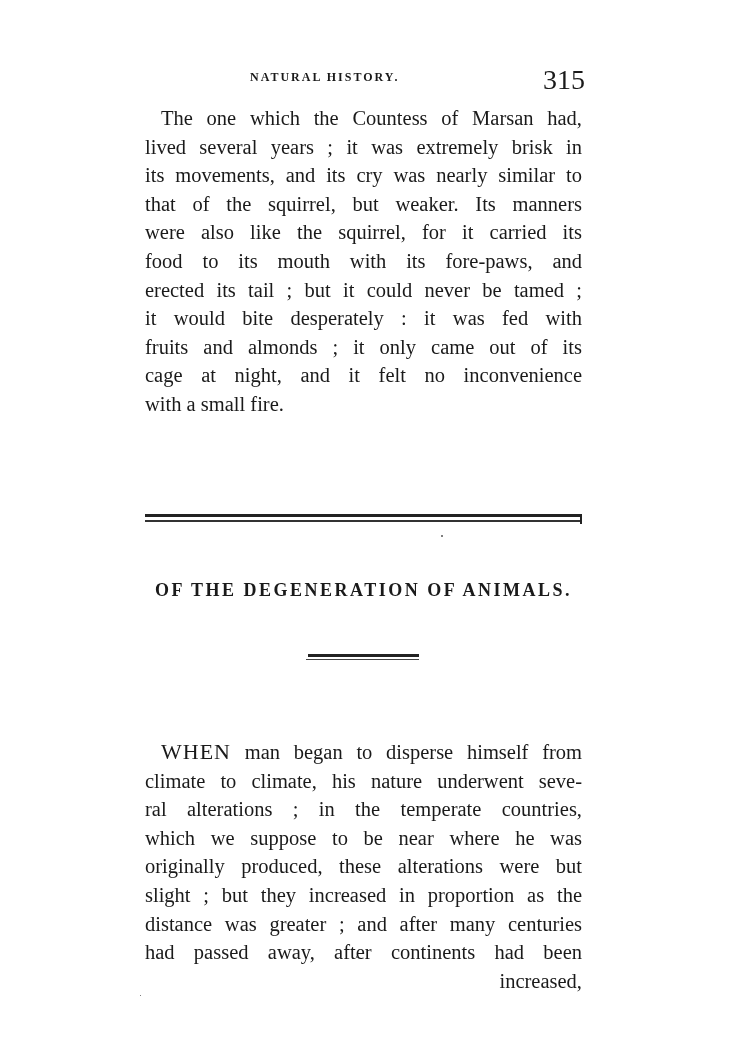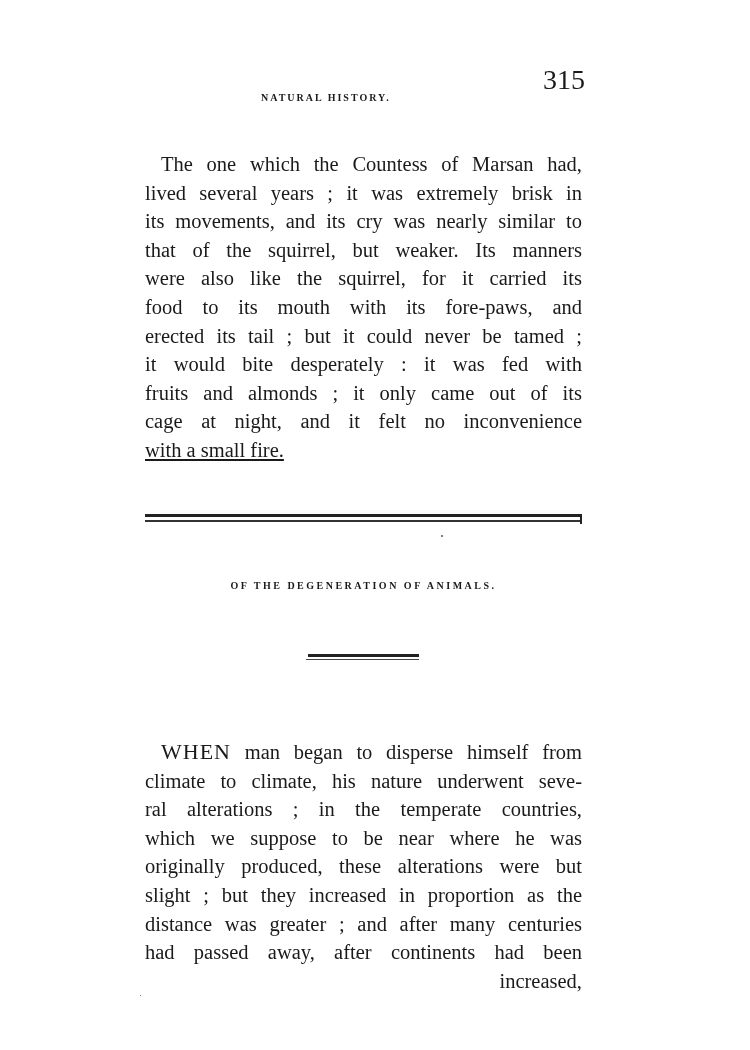--- a/index.html
+++ b/index.html
@@ -1,34 +1,34 @@
 <!DOCTYPE html>
 <html><head>
   <meta charset="utf-8">
   <style>
     html, body { margin: 0; padding: 0; background: #ffffff; }
     body { width: 750px; height: 1050px; position: relative; overflow: hidden;
       font-family: "Liberation Serif", "DejaVu Serif", serif; color: #1a1a1a; }
     .page { position: absolute; left: 0; top: 0; width: 750px; height: 1050px; }
     .running-head { position: absolute; top: 66px; left: 145px; width: 440px; height: 30px; }
-    .running-title { position: absolute; left: 116px; top: 4px; font-size: 10px; letter-spacing: 2px; font-weight: bold; margin-top: 22px; }
+    .running-title { position: absolute; left: 105px; top: 4px; font-size: 12px; letter-spacing: 2px; font-weight: bold; }
     .page-number { position: absolute; right: 0; top: -2px; font-size: 28px; }
     .para { position: absolute; left: 145px; width: 437px; font-size: 20.5px; line-height: 28.6px; text-align: justify; }
     .para .line { display: block; text-align: justify; text-align-last: justify; white-space: nowrap; height: 28.6px; }
-    .para .line.last { text-align-last: left; text-decoration: underline; }
+    .para .line.last { text-align-last: left; }
     .para .line.right { text-align: right; text-align-last: right; }
-    .p1 { top: 104px; margin-top: 46px; }
+    .p1 { top: 104px; }
     .p2 { top: 692px; margin-top: 46px; }
     .indent { padding-left: 16px; }
     .rule-double { position: absolute; left: 145px; top: 514px; width: 437px; height: 10px; }
     .rule-double .top { position: absolute; top: 0; left: 0; right: 0; height: 3px; background: #222; }
     .rule-double .bot { position: absolute; top: 6px; left: 0; right: 0; height: 1.5px; background: #333; }
     .rule-double .end { position: absolute; right: 0; top: 0; width: 2px; height: 10px; background: #222; }
     .section-heading { position: absolute; left: 145px; top: 580px; width: 437px; text-align: center;
-      font-size: 10px; letter-spacing: 2.5px; font-weight: bold; white-space: nowrap; }
+      font-size: 18px; letter-spacing: 2.5px; font-weight: bold; white-space: nowrap; }
     .rule-short { position: absolute; left: 306px; top: 654px; width: 113px; height: 6px; }
     .rule-short .a { position: absolute; top: 0; left: 2px; right: 0; height: 3px; background: #222; }
     .rule-short .b { position: absolute; top: 5px; left: 0; right: 0; height: 1px; background: #444; }
     .dropcap { font-size: 22px; letter-spacing: 1px; }
     .speck { position: absolute; width: 2px; height: 2px; background: #555; border-radius: 1px; }
   </style>
 </head>
 <body>
 
 <div class="page">

